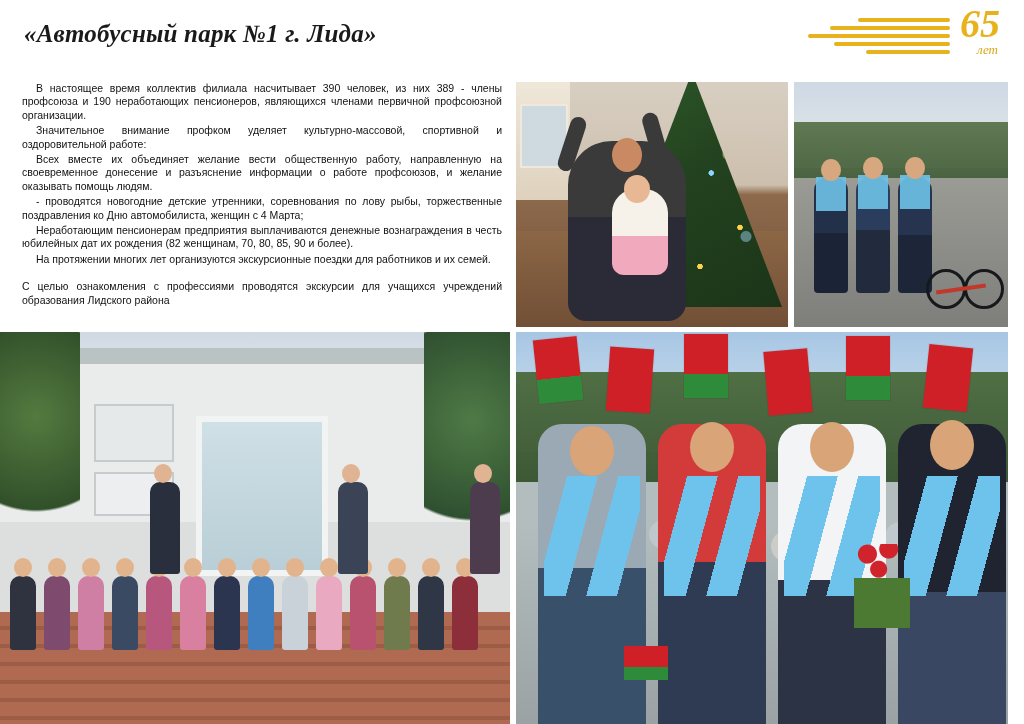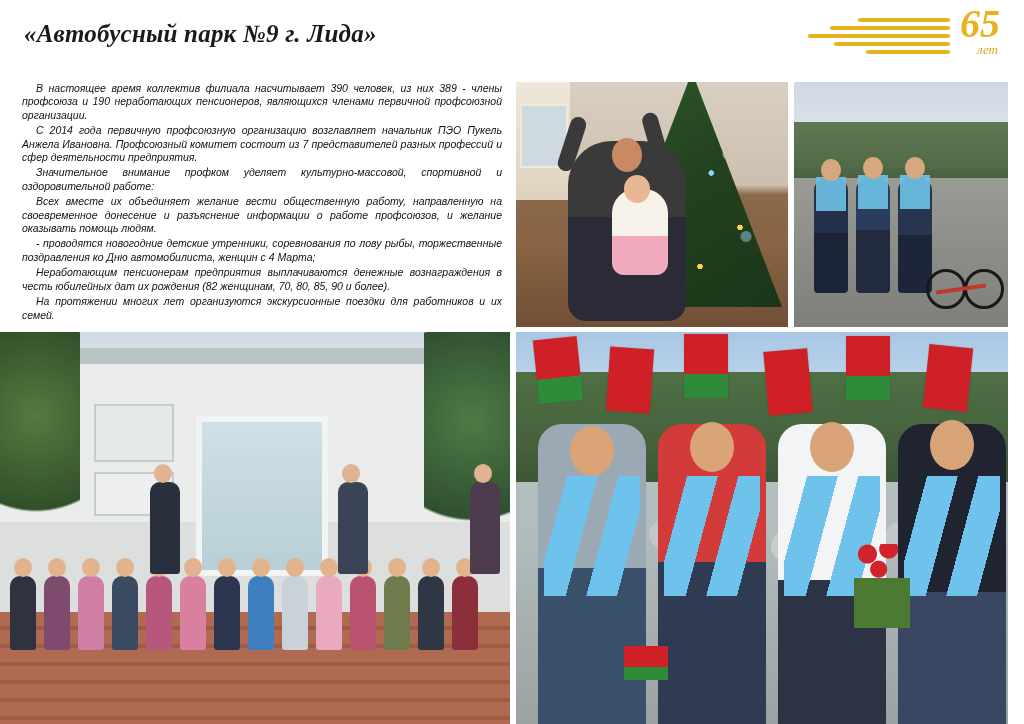--- a/index.html
+++ b/index.html
@@ -88,21 +88,20 @@
     top: 82px;
     width: 480px;
   }
   .text-col p {
     margin: 0 0 2px 0;
     font-family: "Liberation Sans", sans-serif;
     font-size: 10.5px;
     line-height: 13.4px;
     color: #111;
     text-align: justify;
-    font-style: italic;
     text-indent: 14px;
   }
   .text-col p.noindent { text-indent: 0; }
   .text-col p.gap { margin-top: 14px; }
 
   
   .photo {
     position: absolute;
     overflow: hidden;
     background: #b9c4ce;
@@ -339,38 +338,37 @@
       radial-gradient(circle at 30% 52%, rgba(200,205,215,.6) 0 14px, transparent 15px),
       radial-gradient(circle at 55% 62%, rgba(225,220,212,.55) 0 15px, transparent 16px),
       radial-gradient(circle at 78% 54%, rgba(205,210,218,.55) 0 14px, transparent 15px),
       radial-gradient(circle at 94% 64%, rgba(230,226,218,.5) 0 15px, transparent 16px);
   }
 </style>
 </head>
 <body>
 
 <div class="page-header">
-  <div class="page-title">«Автобусный парк №9 г. Лида»</div>
+  <div class="page-title">«Автобусный парк №1 г. Лида»</div>
 
   <div class="logo-65">
     <div class="logo-bars">
       <span class="lb1"></span>
       <span class="lb2"></span>
       <span class="lb3"></span>
       <span class="lb4"></span>
       <span class="lb5"></span>
     </div>
     <div class="logo-number">65</div>
     <div class="logo-caption">лет</div>
   </div>
 </div>
 
 <div class="text-col">
   <p>В настоящее время коллектив филиала насчитывает 390 человек, из них 389 - члены профсоюза и 190 неработающих пенсионеров, являющихся членами первичной профсоюзной организации.</p>
-  <p>С 2014 года первичную профсоюзную организацию возглавляет начальник ПЭО Пукель Анжела Ивановна. Профсоюзный комитет состоит из 7 представителей разных профессий и сфер деятельности предприятия.</p>
   <p>Значительное внимание профком уделяет культурно-массовой, спортивной и оздоровительной работе:</p>
   <p>Всех вместе их объединяет желание вести общественную работу, направленную на своевременное донесение и разъяснение информации о работе профсоюзов, и желание оказывать помощь людям.</p>
   <p>- проводятся новогодние детские утренники, соревнования по лову рыбы, торжественные поздравления ко Дню автомобилиста, женщин с 4 Марта;</p>
   <p>Неработающим пенсионерам предприятия выплачиваются денежные вознаграждения в честь юбилейных дат их рождения (82 женщинам, 70, 80, 85, 90 и более).</p>
   <p>На протяжении многих лет организуются экскурсионные поездки для работников и их семей.</p>
   <p class="noindent gap">С целью ознакомления с профессиями проводятся экскурсии для учащихся учреждений образования Лидского района</p>
 </div>
 
 <div class="photo" id="photo-newyear">
   <div class="inner">

